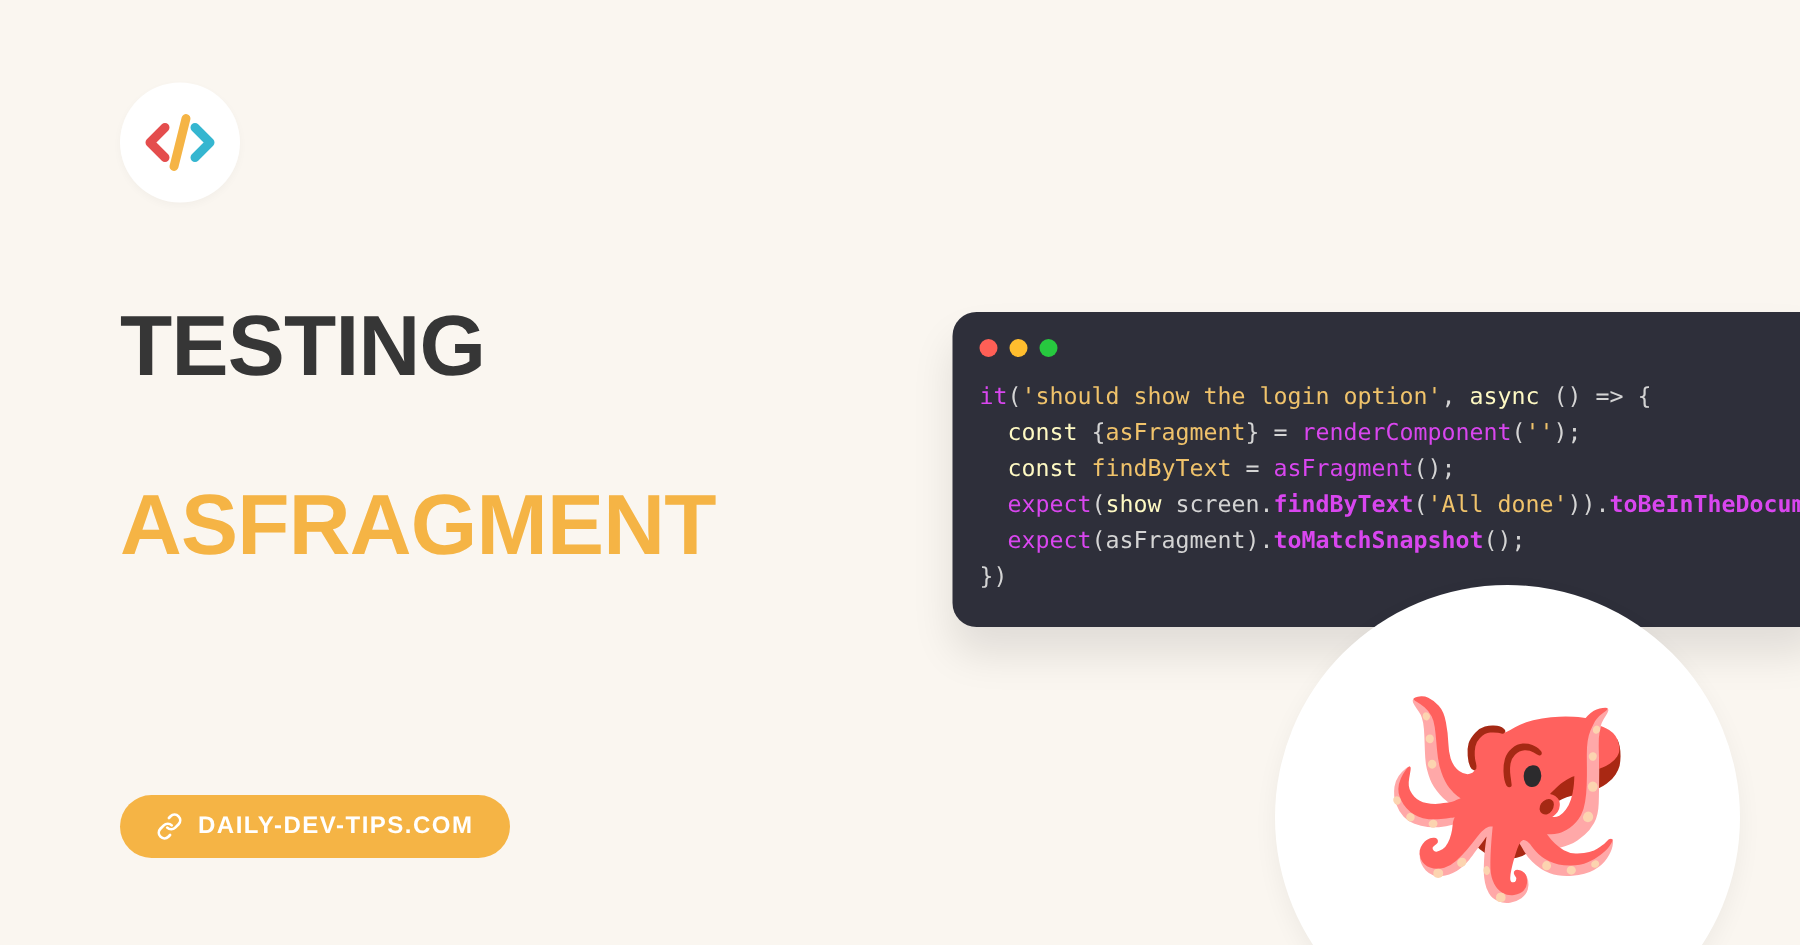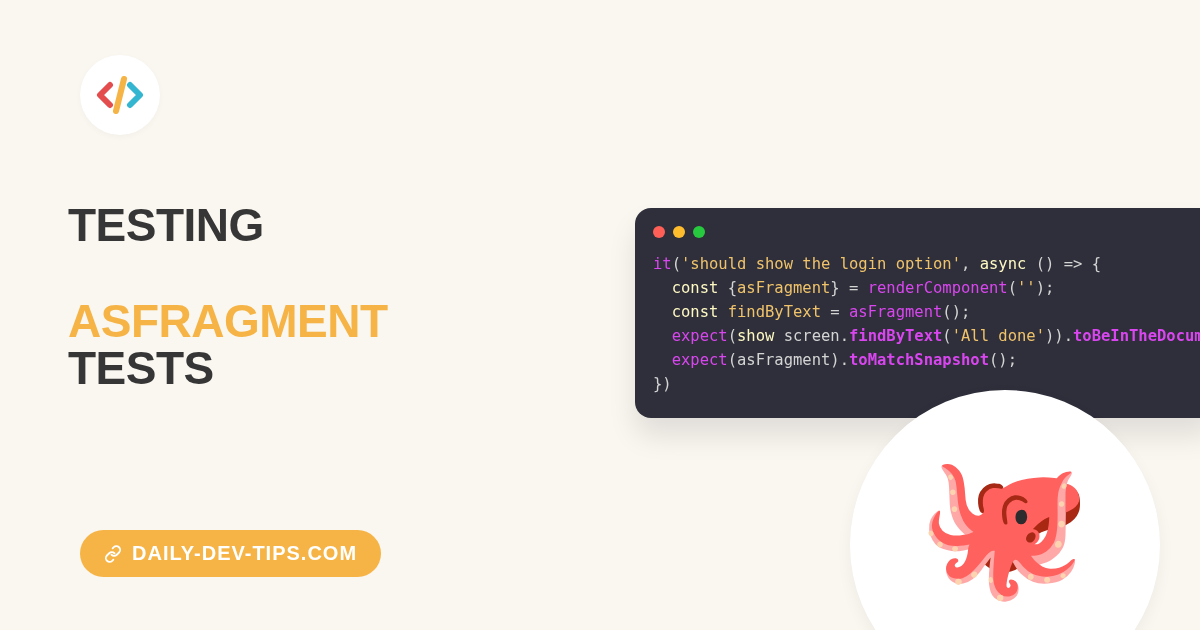--- a/index.html
+++ b/index.html
@@ -20,44 +20,44 @@
       background: #fff;
       border-radius: 50%;
       display: flex;
       align-items: center;
       justify-content: center;
       box-shadow: 0 2px 6px rgba(0,0,0,0.03);
     }
     .logo-badge svg { width: 48px; height: 48px; }
     .title {
       position: absolute;
-      left: 68px;
+      left: 80px;
       top: 202px;
       font-weight: 900;
-      font-size: 46px;
+      font-size: 57px;
       line-height: 1.04;
       letter-spacing: -0.5px;
       text-transform: uppercase;
       color: #363636;
       font-family: "Arial Black", "Helvetica Neue", sans-serif;
     }
     .title .accent { color: #F5B445; }
     .site-chip {
       position: absolute;
       left: 80px;
       top: 530px;
       background: #F5B445;
       color: #fff;
       border-radius: 999px;
       padding: 12px 24px;
       display: inline-flex;
       align-items: center;
       gap: 10px;
       font-weight: 700;
-      font-size: 20px;
+      font-size: 16px;
       letter-spacing: 1px;
     }
     .site-chip .link-icon { width: 18px; height: 18px; }
     .code-window {
       position: absolute;
       top: 208px;
       left: 635px;
       width: 580px;
       background: #2E2F3A;
       border-radius: 16px;
@@ -110,21 +110,20 @@
     <polyline points="14,14 4,24 14,34" fill="none" stroke="#E44D4D" stroke-width="6" stroke-linecap="round" stroke-linejoin="round"></polyline>
     <polyline points="34,14 44,24 34,34" fill="none" stroke="#35B6D0" stroke-width="6" stroke-linecap="round" stroke-linejoin="round"></polyline>
     <line x1="28" y1="8" x2="20" y2="40" stroke="#F5B445" stroke-width="6" stroke-linecap="round"></line>
   </svg>
 </div>
 
 <h1 class="title">
   <span>TESTING</span><br>
   <br>
   <span class="accent">ASFRAGMENT</span><br>
-  <span>TESTS</span>
 </h1>
 
 <div class="site-chip">
   <svg class="link-icon" viewBox="0 0 24 24" fill="none" stroke="#fff" stroke-width="2.4" stroke-linecap="round" stroke-linejoin="round">
     <path d="M10 13a5 5 0 0 0 7.07 0l3-3a5 5 0 0 0-7.07-7.07l-1.5 1.5"></path>
     <path d="M14 11a5 5 0 0 0-7.07 0l-3 3a5 5 0 0 0 7.07 7.07l1.5-1.5"></path>
   </svg>
   <span>DAILY-DEV-TIPS.COM</span>
 </div>
 

